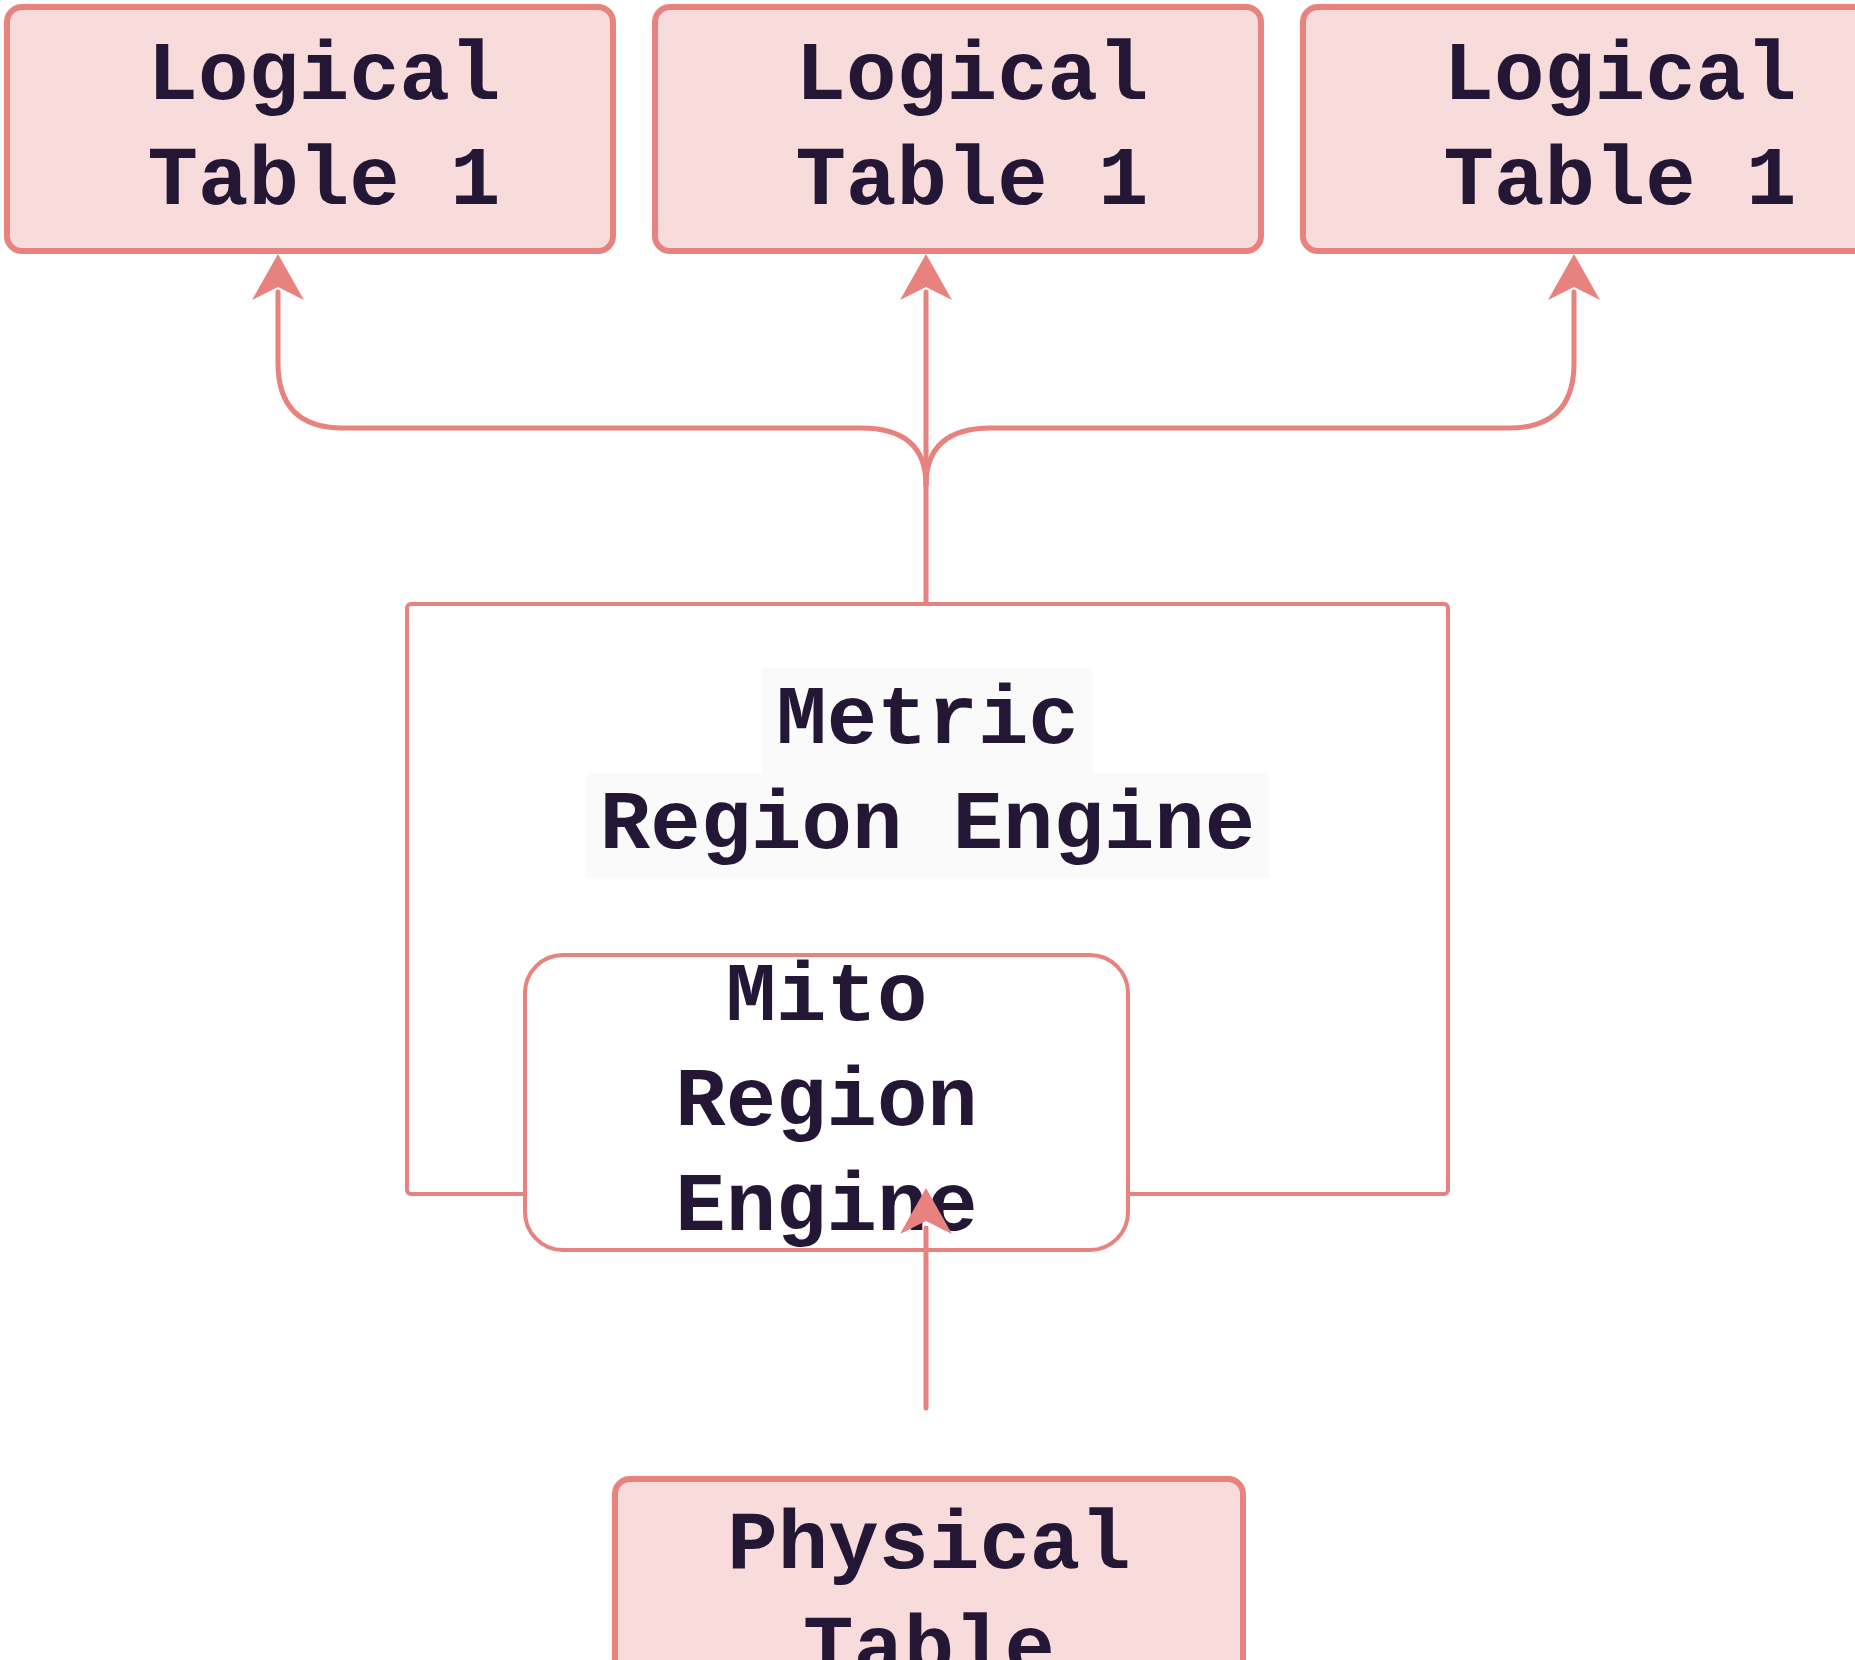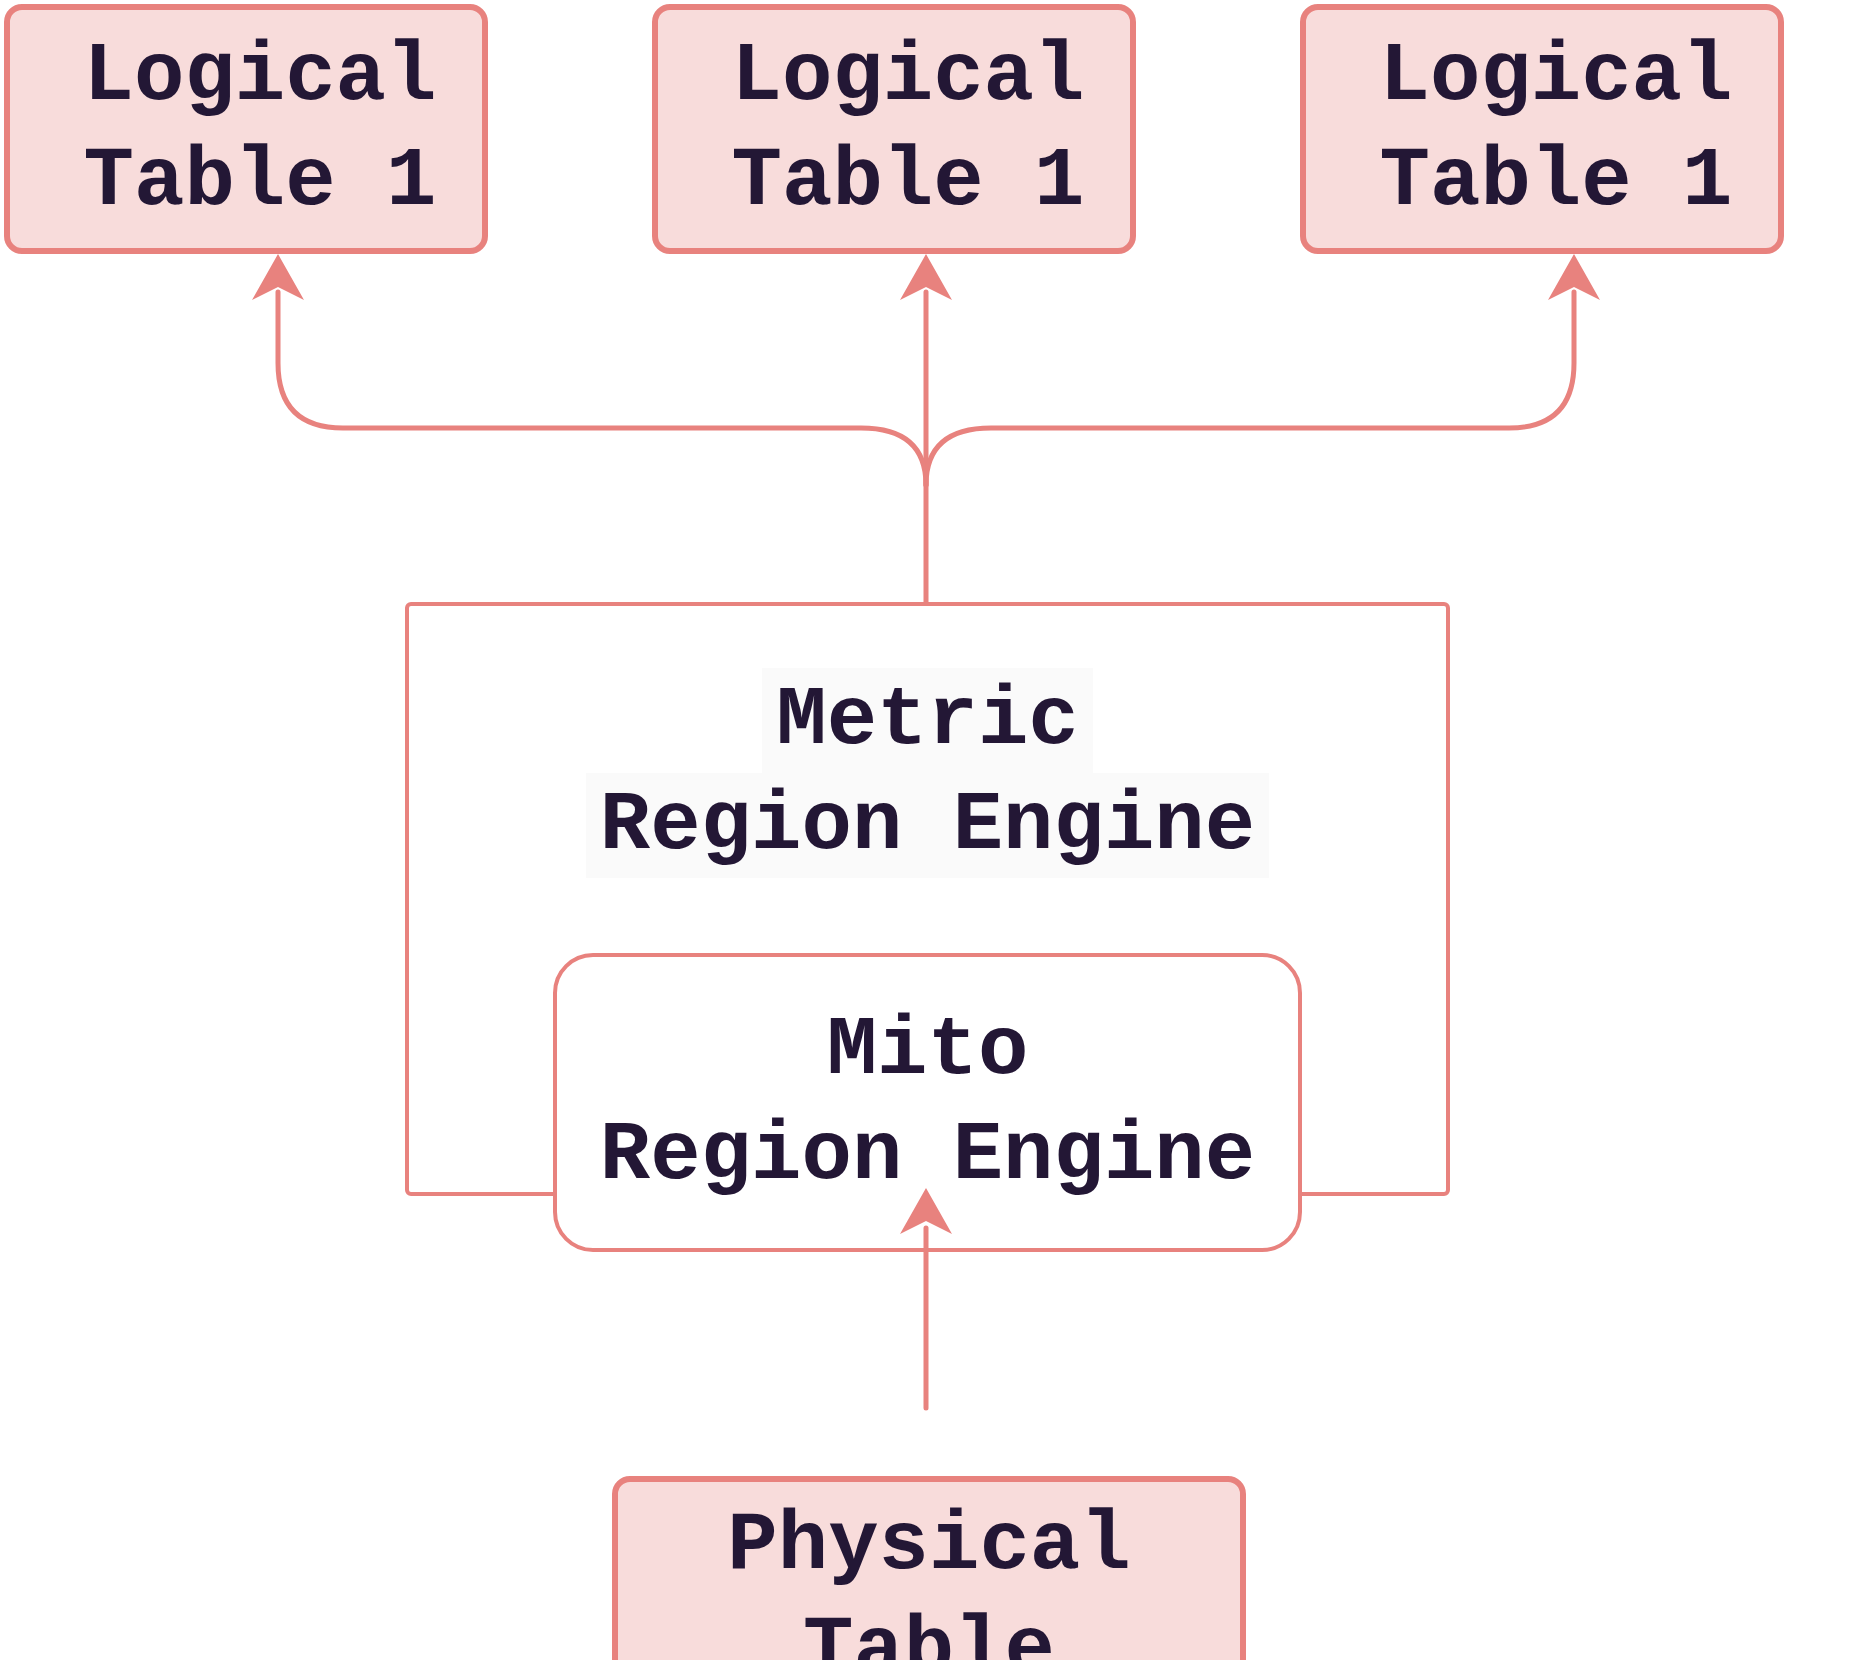--- a/index.html
+++ b/index.html
@@ -41,25 +41,25 @@
     border: 4px solid #e8827e;
   }
   .metric {
     left: 405px; top: 602px; width: 1045px; height: 594px;
     border-radius: 6px;
     justify-content: flex-start;
     padding-top: 62px;
     z-index: 1;
   }
   .mito {
-    left: 553px; top: 953px; width: 749px; height: 299px;
+    left: 523px; top: 953px; width: 607px; height: 299px;
     border-radius: 40px;
     z-index: 2;
   }
-  .top-box { top: 4px; width: 484px; height: 250px; z-index: 1; padding-left: 28px; }
+  .top-box { top: 4px; width: 612px; height: 250px; z-index: 1; padding-left: 28px; }
   .top-box.b1 { left: 4px; }
   .top-box.b2 { left: 652px; }
   .top-box.b3 { left: 1300px; }
   .physical {
     left: 612px; top: 1476px; width: 634px; height: 244px;
     z-index: 1;
   }
   .hl {
     display: inline-block;
     background: #fafafa;

